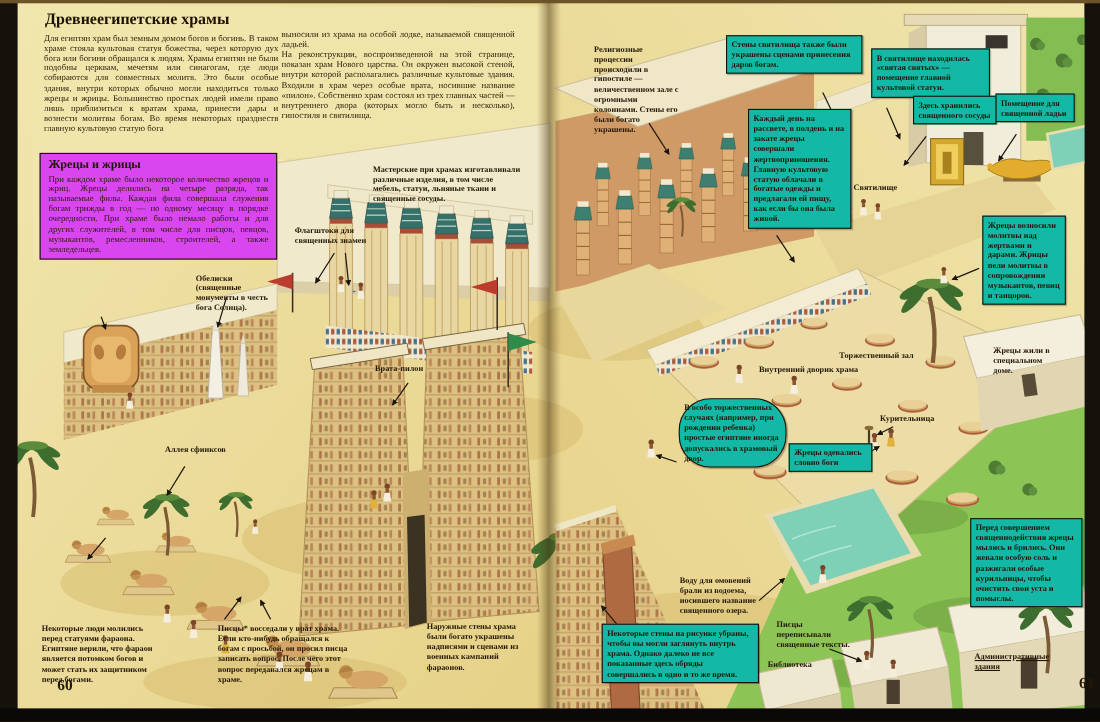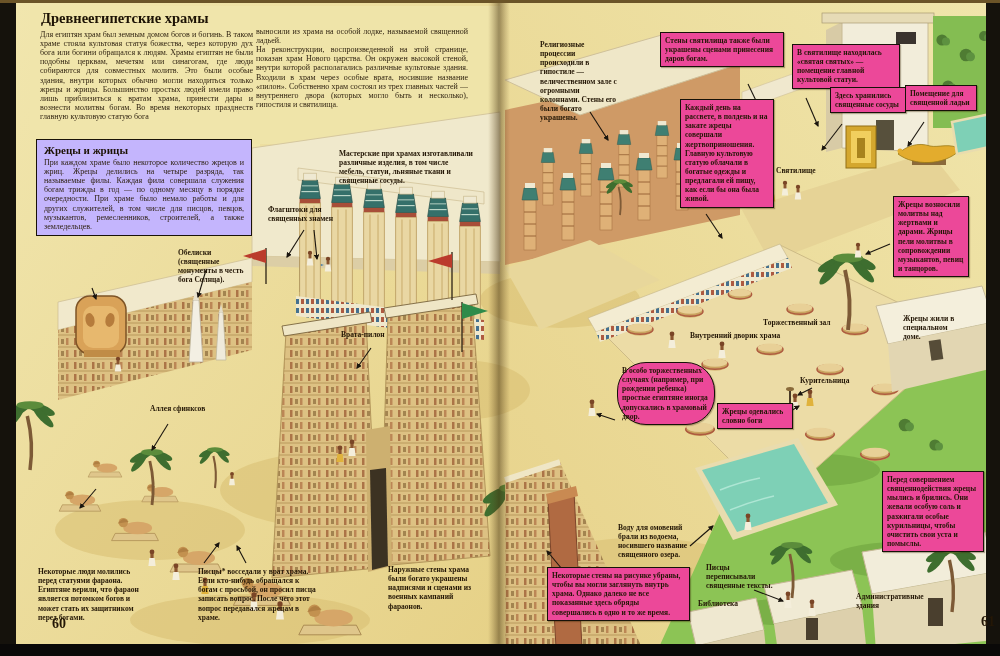--- a/index.html
+++ b/index.html
@@ -1,27 +1,27 @@
 <!DOCTYPE html>
 <html><head>
 <meta charset="utf-8">
 <style>
   html,body{margin:0;padding:0;background:#14110c;}
   #stage{position:relative;width:1000px;height:656px;overflow:hidden;
          background:#241f15;font-family:"Liberation Serif",serif;}
   #scene{position:absolute;left:0;top:0;z-index:0;}
   .lbl{position:absolute;z-index:3;color:#241706;font-weight:bold;
        font-size:7.5px;line-height:1.22;}
-  .boxed{background:#ec4899;border:1px solid #171208;padding:3px 4px;
+  .boxed{background:#14b8a6;border:1px solid #171208;padding:3px 4px;
          box-shadow:1px 1px 1px rgba(60,40,10,.35);}
   .bodytext{position:absolute;z-index:3;color:#2a1d0c;font-size:8px;
             line-height:1.14;text-align:justify;}
   .title{position:absolute;z-index:3;color:#1c1204;font-size:14.5px;font-weight:bold;}
   .pagenum{position:absolute;z-index:3;color:#241706;font-size:14px;font-weight:bold;}
-  .pbox{position:absolute;z-index:3;background:#c4b5fd;border:1.5px solid #1a1308;
+  .pbox{position:absolute;z-index:3;background:#d946ef;border:1.5px solid #1a1308;
         padding:4px 7px;color:#2a1d0c;}
   .pbox .bt{font-size:11px;font-weight:bold;margin-bottom:2px;color:#1c1204;}
   .pbox .btx{font-size:8px;line-height:1.14;text-align:justify;}
 </style>
 </head>
 <body>
 
 <div id="stage">
 
 <svg id="scene" width="1000" height="656" viewBox="0 0 1000 656">
@@ -380,34 +380,34 @@
 <div class="lbl" style="left:178px;top:248px;width:72px;">Обелиски (священные монументы в честь бога Солнца).</div>
 <div class="lbl" style="left:341px;top:330px;width:70px;">Врата-пилон</div>
 <div class="lbl" style="left:150px;top:404px;width:58px;">Аллея сфинксов</div>
 <div class="lbl" style="left:38px;top:567px;width:112px;">Некоторые люди молились перед статуями фараона. Египтяне верили, что фараон является потомком богов и может стать их защитником перед богами.</div>
 <div class="lbl" style="left:198px;top:567px;width:122px;">Писцы* восседали у врат храма. Если кто-нибудь обращался к богам с просьбой, он просил писца записать вопрос. После чего этот вопрос передавался жрецам в храме.</div>
 <div class="lbl" style="left:388px;top:565px;width:84px;">Наружные стены храма были богато украшены надписями и сценами из военных кампаний фараонов.</div>
 
 <div class="lbl" style="left:540px;top:40px;width:80px;">Религиозные процессии происходили в гипостиле — величественном зале с огромными колоннами. Стены его были богато украшены.</div>
 <div class="lbl boxed" style="left:660px;top:32px;width:114px;">Стены святилища также были украшены сценами принесения даров богам.</div>
 <div class="lbl boxed" style="left:792px;top:44px;width:98px;">В святилище находилась «святая святых» — помещение главной культовой статуи.</div>
-<div class="lbl boxed" style="left:830px;top:87px;width:66px;">Здесь хранились священные сосуды</div>
+<div class="lbl boxed" style="left:830px;top:87px;width:66px;">Здесь хранились священного сосуды</div>
 <div class="lbl boxed" style="left:905px;top:85px;width:62px;">Помещение для священной ладьи</div>
 <div class="lbl boxed" style="left:680px;top:99px;width:84px;">Каждый день на рассвете, в полдень и на закате жрецы совершали жертвоприношения. Главную культовую статую облачали в богатые одежды и предлагали ей пищу, как если бы она была живой.</div>
 <div class="lbl" style="left:776px;top:166px;width:60px;">Святилище</div>
 <div class="lbl boxed" style="left:893px;top:196px;width:66px;">Жрецы возносили молитвы над жертвами и дарами. Жрицы пели молитвы в сопровождении музыкантов, певиц и танцоров.</div>
 <div class="lbl" style="left:763px;top:318px;width:110px;">Торжественный зал</div>
 <div class="lbl" style="left:690px;top:331px;width:124px;">Внутренний дворик храма</div>
 <div class="lbl" style="left:903px;top:314px;width:64px;">Жрецы жили в специальном доме.</div>
 <div class="lbl boxed" style="left:617px;top:362px;width:88px;border-radius:29px;">В особо торжественных случаях (например, при рождении ребенка) простые египтяне иногда допускались в храмовый двор.</div>
 <div class="lbl" style="left:800px;top:376px;width:80px;">Курительница</div>
 <div class="lbl boxed" style="left:717px;top:403px;width:66px;">Жрецы одевались словно боги</div>
 <div class="lbl boxed" style="left:882px;top:471px;width:92px;">Перед совершением священнодействия жрецы мылись и брились. Они жевали особую соль и разжигали особые курильницы, чтобы очистить свои уста и помыслы.</div>
 <div class="lbl" style="left:618px;top:523px;width:78px;">Воду для омовений брали из водоема, носившего название священного озера.</div>
 <div class="lbl boxed" style="left:547px;top:567px;width:133px;">Некоторые стены на рисунке убраны, чтобы вы могли заглянуть внутрь храма. Однако далеко не все показанные здесь обряды совершались в одно и то же время.</div>
 <div class="lbl" style="left:706px;top:563px;width:68px;">Писцы переписывали священные тексты.</div>
 <div class="lbl" style="left:698px;top:599px;width:60px;">Библиотека</div>
-<div class="lbl" style="left:856px;top:592px;width:80px;">Административные здания</div>
+<div class="lbl" style="left:886px;top:592px;width:80px;text-decoration:underline;">Административные здания</div>
 
 <div class="pagenum" style="left:52px;top:616px;">60</div>
 <div class="pagenum" style="left:943px;top:614px;margin-left:38px;">61</div>
 
 </div>
 
 </body></html>

